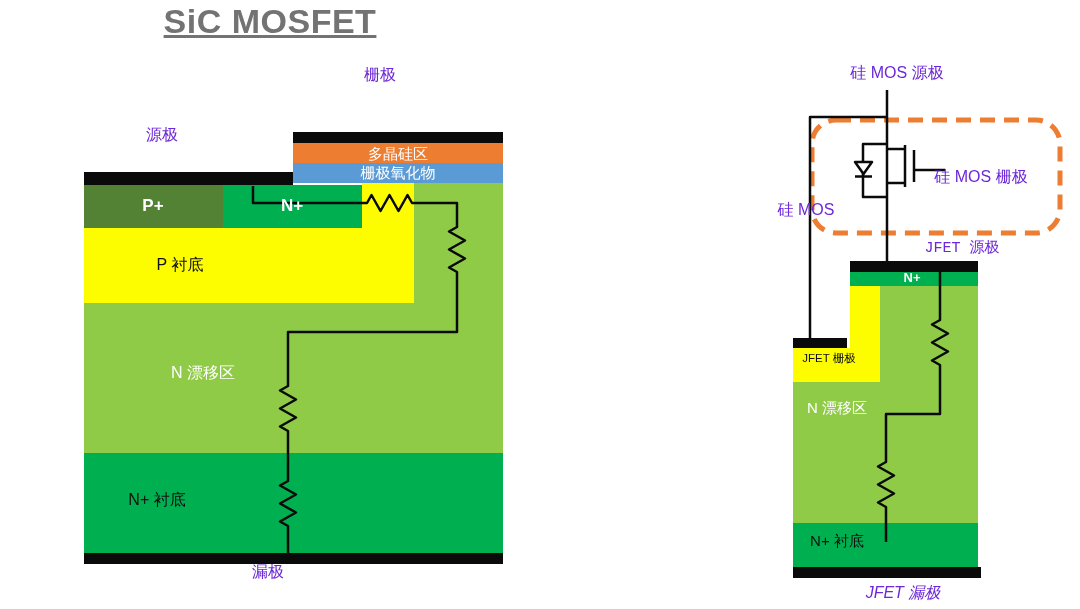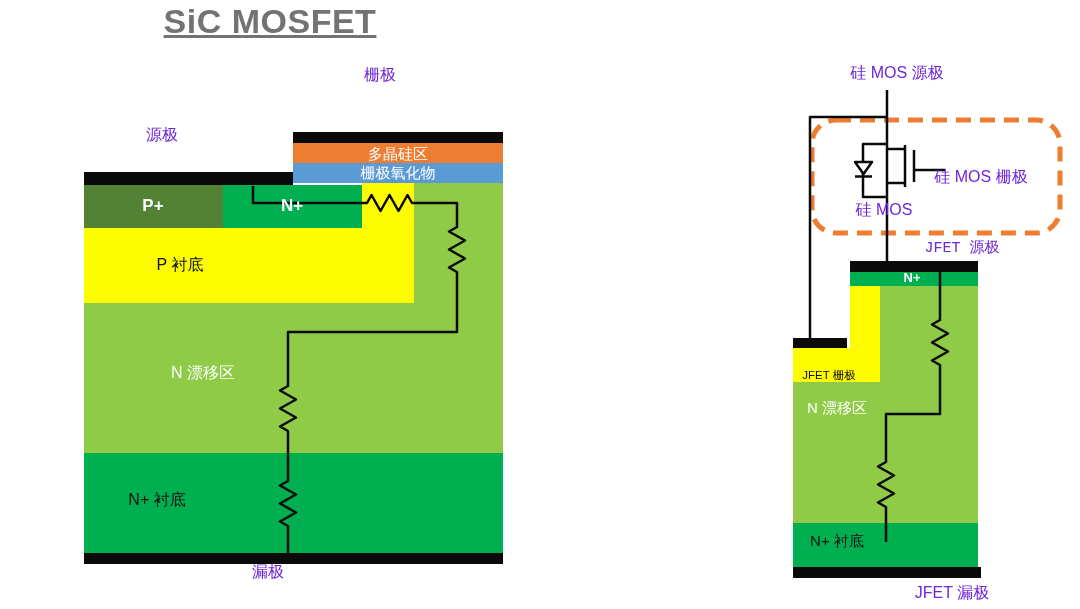--- a/index.html
+++ b/index.html
@@ -14,21 +14,21 @@
     white-space:nowrap;color:#6d28d9;font-size:16px;line-height:1.15;
   }
   .title{
     position:absolute;z-index:3;transform:translateX(-50%);
     white-space:nowrap;color:#737373;font-size:34px;font-weight:bold;letter-spacing:.5px;text-decoration:underline;
   }
   .white{color:#ffffff;}
   .dark{color:#111111;}
   .s15{font-size:15px;}
   .s13{font-size:13px;font-weight:600;}
-  .s11{font-size:11.5px;margin-top:17px;}
+  .s11{font-size:11.5px;}
   .s17{font-size:17px;font-weight:600;}
   .black-bar{background:#0a0a0a;}
   .orange{background:#ed7d31;}
   .blue{background:#5b9bd5;}
   .olive{background:#548235;}
   .green{background:#00b050;}
   .yellow{background:#fdfd00;}
   .lgreen{background:#90cb48;}
 </style>
 </head>
@@ -66,27 +66,27 @@
   <div class="region lgreen" style="left:880px;top:286px;width:98px;height:96px;"></div>
   <div class="region yellow" style="left:850px;top:286px;width:30px;height:96px;"></div>
   <div class="region yellow" style="left:793px;top:348px;width:87px;height:34px;"></div>
   <div class="region black-bar" style="left:793px;top:338px;width:54px;height:10px;"></div>
   <div class="region lgreen" style="left:793px;top:382px;width:185px;height:141px;"></div>
   <div class="region green" style="left:793px;top:523px;width:185px;height:44px;"></div>
   <div class="region black-bar" style="left:793px;top:567px;width:188px;height:11px;"></div>
 
   <div class="lbl" style="left:897px;top:64px;">硅 MOS 源极</div>
   <div class="lbl" style="left:981px;top:148px;margin-top:20px;">硅 MOS 栅极</div>
-  <div class="lbl" style="left:884px;top:201px;">硅 MOS</div>
+  <div class="lbl" style="left:806px;top:201px;">硅 MOS</div>
   <div class="lbl s15" style="left:962px;top:240px;font-family:Liberation Mono, monospace;">JFET 源极</div>
   <div class="lbl white s13" style="left:912px;top:271px;">N+</div>
   <div class="lbl dark s11" style="left:829px;top:352px;">JFET 栅极</div>
   <div class="lbl white s15" style="left:837px;top:399px;">N 漂移区</div>
   <div class="lbl dark s15" style="left:837px;top:532px;">N+ 衬底</div>
-  <div class="lbl" style="left:952px;top:584px;">JFET 漏极</div>
+  <div class="lbl" style="left:903px;top:584px;font-style:italic;">JFET 漏极</div>
 
   <svg class="wires" width="1080" height="609" viewBox="0 0 1080 609" fill="none" stroke="#0a0a0a" stroke-width="2.5" stroke-linejoin="round" stroke-linecap="butt">
 
     <path d="
       M253,186 V203 H367
       l4.5,-8 l9,16 l9,-16 l9,16 l9,-16 l4.5,8
       H457 V227
       l-8,4.5 l16,9 l-16,9 l16,9 l-16,9 l8,4.5
       V332 H288 V386
       l-8,4.5 l16,9 l-16,9 l16,9 l-16,9 l8,4.5

